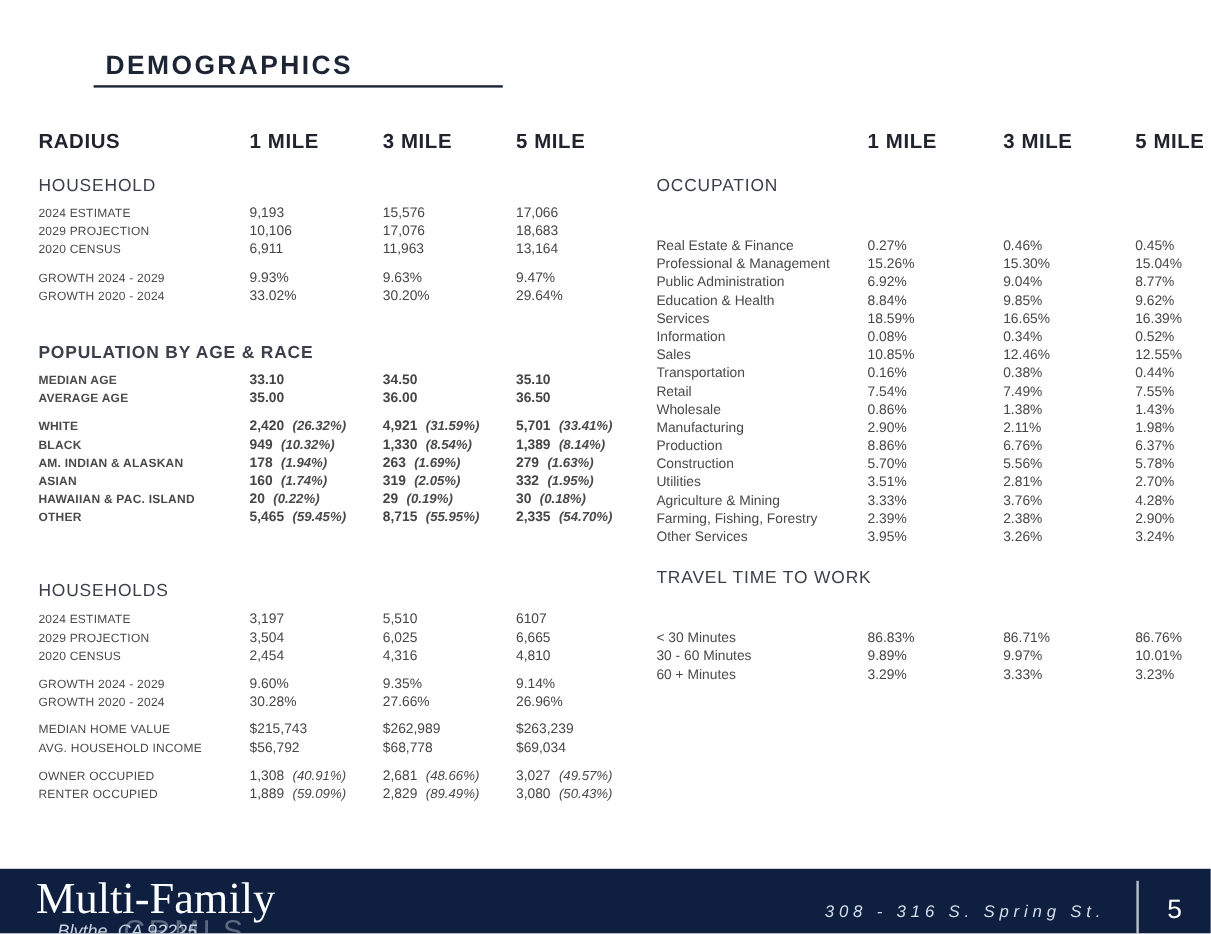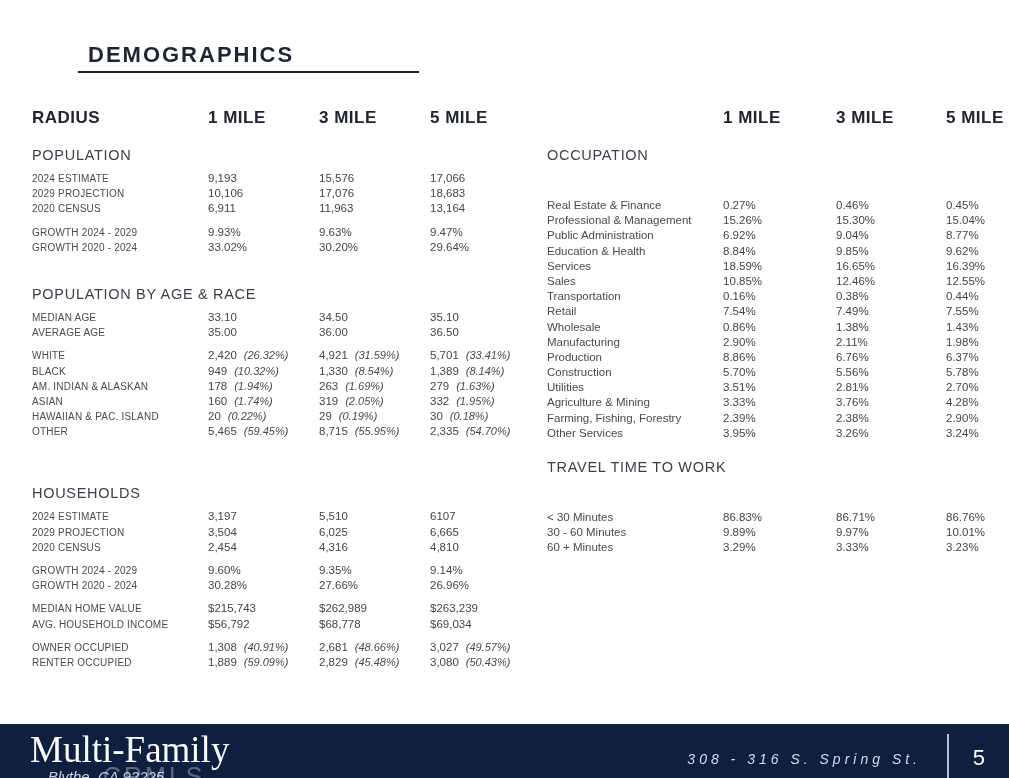--- a/index.html
+++ b/index.html
@@ -28,21 +28,21 @@
   .col.right { left:547px; width:462px; --c1:176px; --c2:113px; --c3:110px; }
 
   .thead {
     display:grid; grid-template-columns:var(--c1) var(--c2) var(--c3) 1fr;
     font-weight:700; font-size:17px; letter-spacing:0.5px; color:#20242e;
     line-height:16px; height:16px; white-space:nowrap;
   }
 
   .section { }
   #left-sections  .section:nth-child(1){ margin-top:21px; }
-  #left-sections  .section:nth-child(2){ margin-top:33px; }
+  #left-sections  .section:nth-child(2){ margin-top:33px;font-weight:bold; }
   #left-sections  .section:nth-child(3){ margin-top:48px; }
   #right-sections .section:nth-child(1){ margin-top:21px; }
   #right-sections .section:nth-child(2){ margin-top:47px; }
 
   .sec-title {
     font-size:14.5px; color:#3a3f49; letter-spacing:0.7px;
     line-height:17px; margin-bottom:5px; white-space:nowrap;
   }
   .group + .group { margin-top:8px; }
 
@@ -98,21 +98,21 @@
 
   <div class="col left">
     <div class="thead">
       <span>RADIUS</span>
       <span>1 MILE</span>
       <span>3 MILE</span>
       <span>5 MILE</span>
     </div>
     <div id="left-sections">
         <div class="section">
-          <div class="sec-title">POPULATION</div>
+          <div class="sec-title">HOUSEHOLD</div>
           <div class="group">
             <div class="row">
               <span class="lbl">2024 ESTIMATE</span>
               <span class="cell"><span class="val">9,193</span></span>
               <span class="cell"><span class="val">15,576</span></span>
               <span class="cell"><span class="val">17,066</span></span>
             </div>
             <div class="row">
               <span class="lbl">2029 PROJECTION</span>
               <span class="cell"><span class="val">10,106</span></span>
@@ -249,21 +249,21 @@
           <div class="group">
             <div class="row">
               <span class="lbl">OWNER OCCUPIED</span>
               <span class="cell"><span class="val">1,308</span><span class="pct">(40.91%)</span></span>
               <span class="cell"><span class="val">2,681</span><span class="pct">(48.66%)</span></span>
               <span class="cell"><span class="val">3,027</span><span class="pct">(49.57%)</span></span>
             </div>
             <div class="row">
               <span class="lbl">RENTER OCCUPIED</span>
               <span class="cell"><span class="val">1,889</span><span class="pct">(59.09%)</span></span>
-              <span class="cell"><span class="val">2,829</span><span class="pct">(45.48%)</span></span>
+              <span class="cell"><span class="val">2,829</span><span class="pct">(89.49%)</span></span>
               <span class="cell"><span class="val">3,080</span><span class="pct">(50.43%)</span></span>
             </div>
           </div>
         </div>
       </div>
   </div>
 
   <div class="col right">
     <div class="thead">
       <span></span>
@@ -299,20 +299,26 @@
               <span class="cell"><span class="val">9.85%</span></span>
               <span class="cell"><span class="val">9.62%</span></span>
             </div>
             <div class="row">
               <span class="lbl">Services</span>
               <span class="cell"><span class="val">18.59%</span></span>
               <span class="cell"><span class="val">16.65%</span></span>
               <span class="cell"><span class="val">16.39%</span></span>
             </div>
             <div class="row">
+              <span class="lbl">Information</span>
+              <span class="cell"><span class="val">0.08%</span></span>
+              <span class="cell"><span class="val">0.34%</span></span>
+              <span class="cell"><span class="val">0.52%</span></span>
+            </div>
+            <div class="row">
               <span class="lbl">Sales</span>
               <span class="cell"><span class="val">10.85%</span></span>
               <span class="cell"><span class="val">12.46%</span></span>
               <span class="cell"><span class="val">12.55%</span></span>
             </div>
             <div class="row">
               <span class="lbl">Transportation</span>
               <span class="cell"><span class="val">0.16%</span></span>
               <span class="cell"><span class="val">0.38%</span></span>
               <span class="cell"><span class="val">0.44%</span></span>

